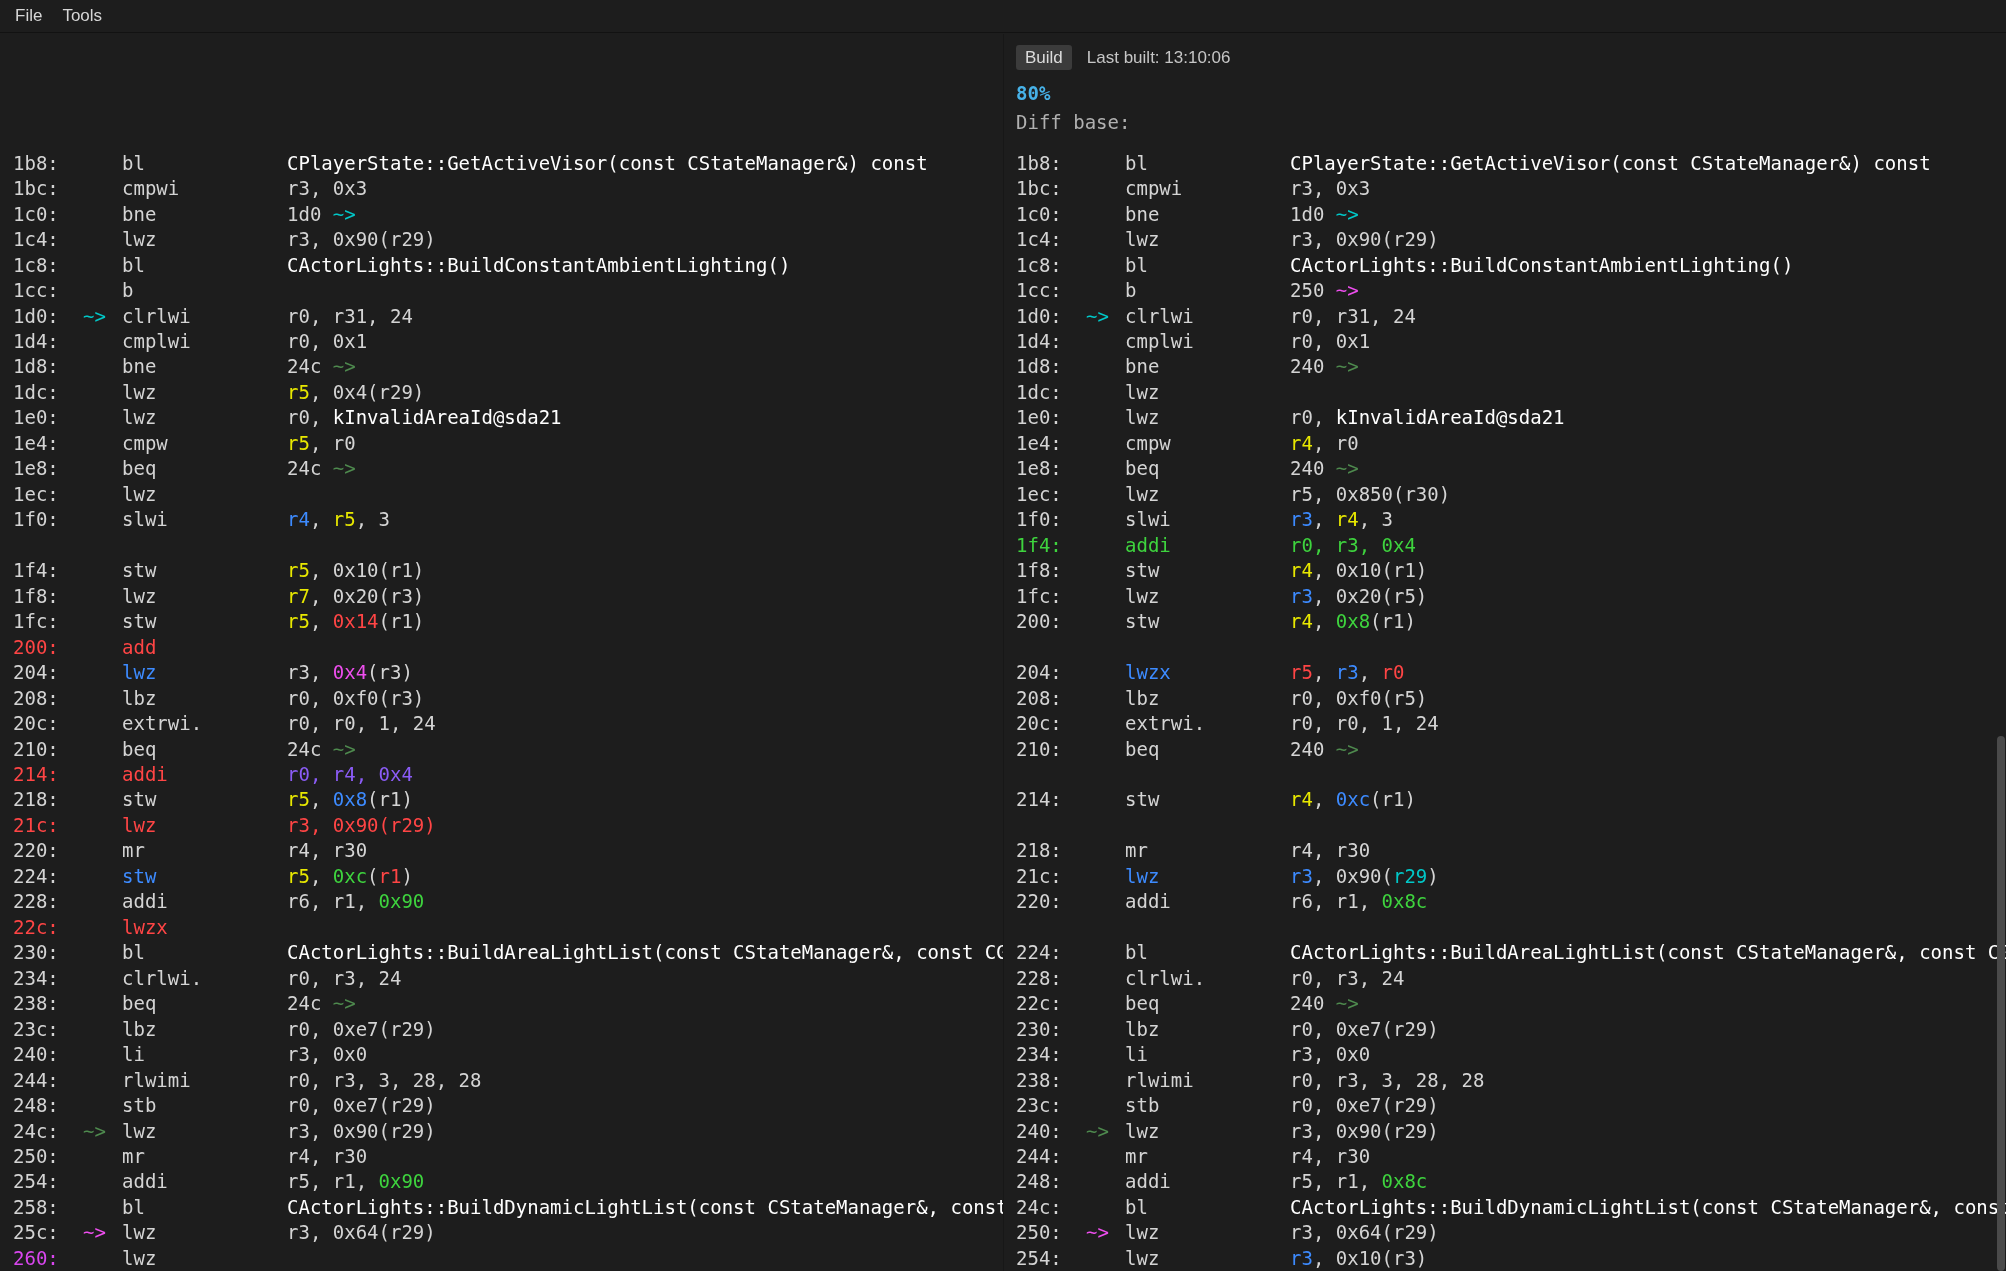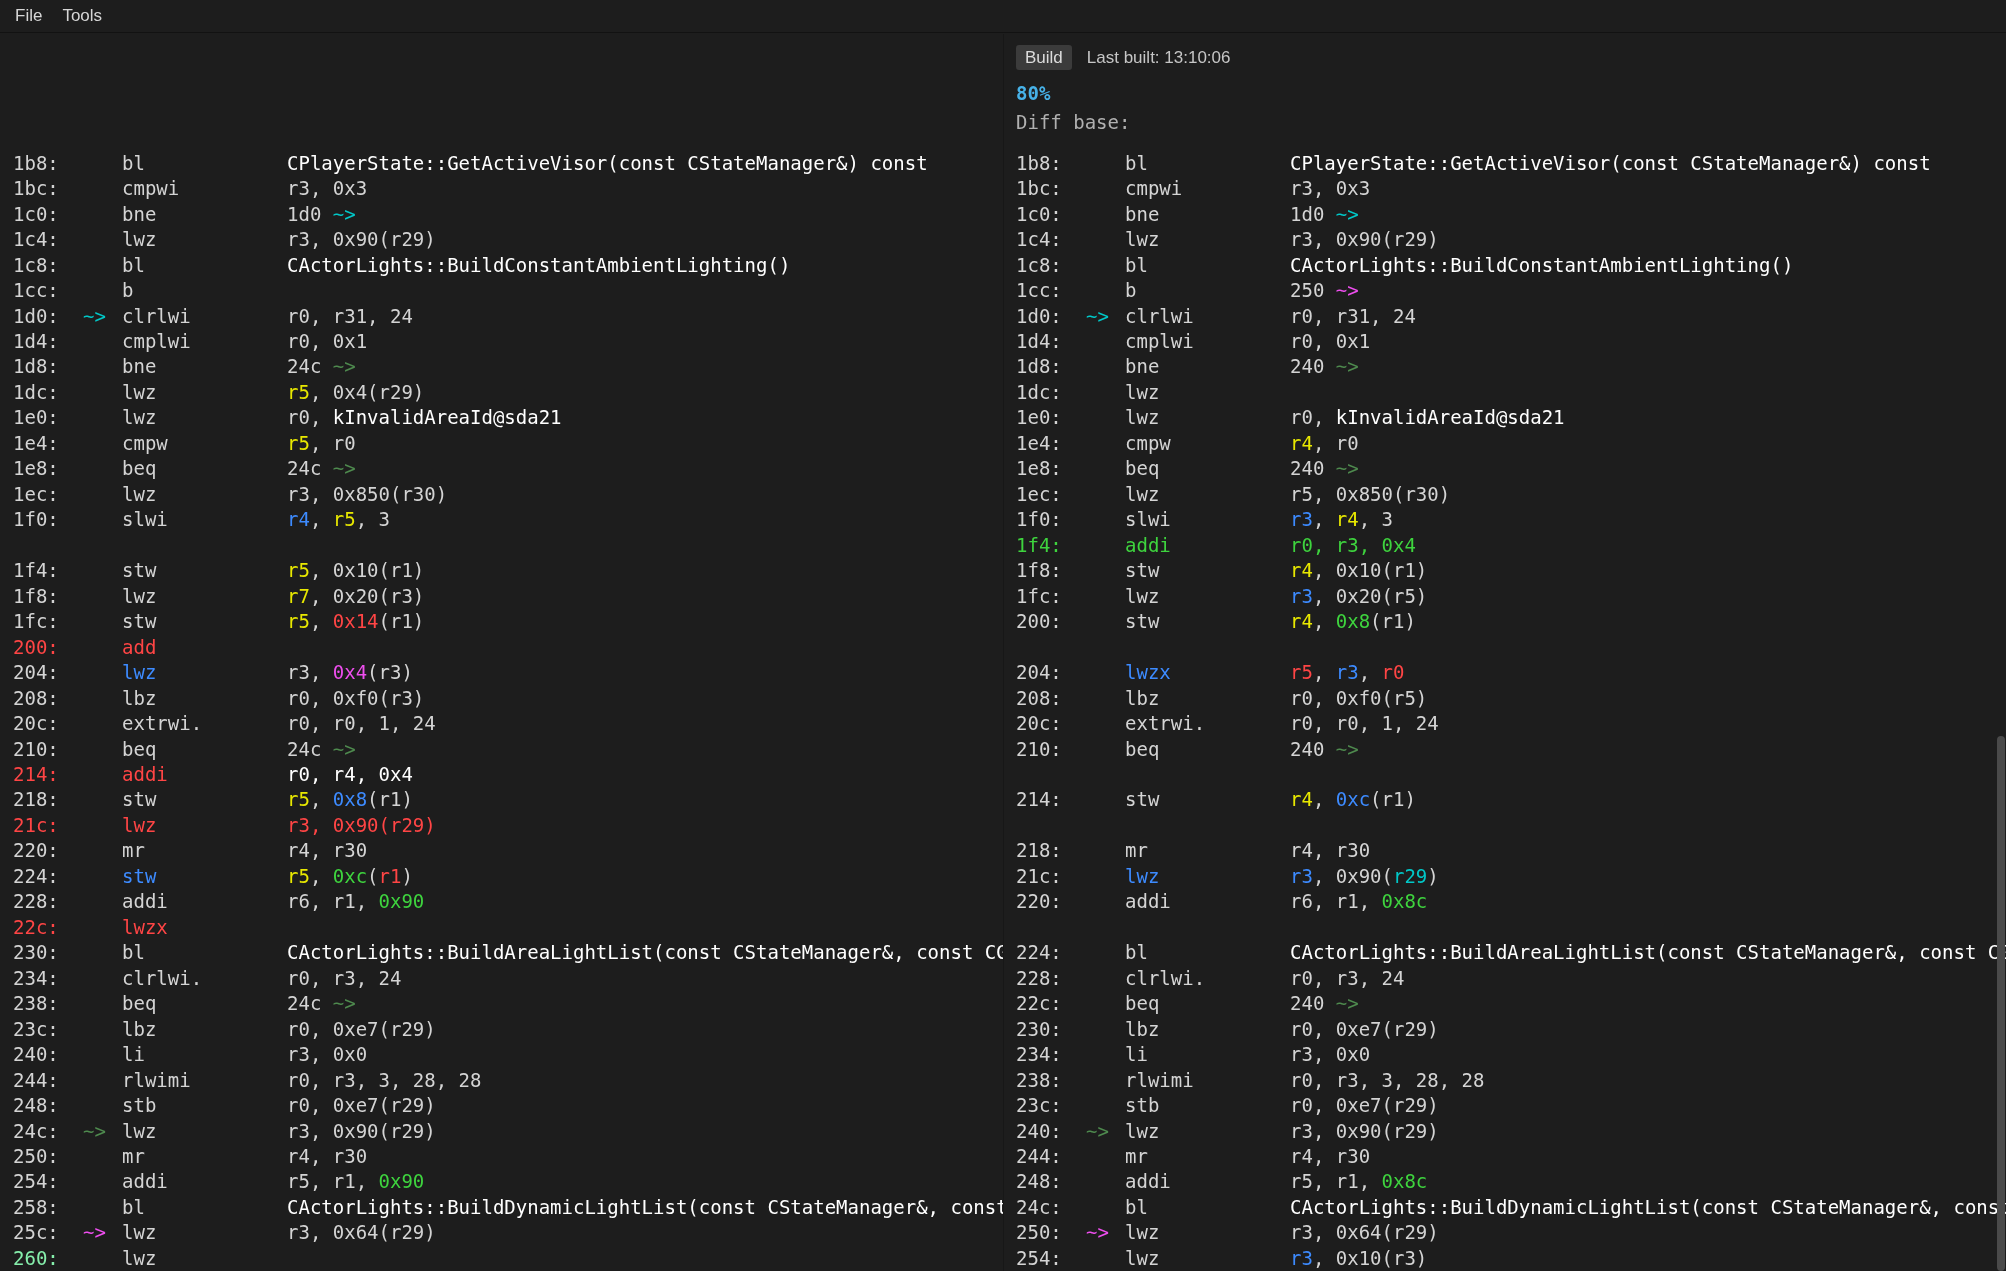--- a/index.html
+++ b/index.html
@@ -65,51 +65,51 @@
       <div class="asm-row"><span class="addr" style="color: rgb(212, 212, 212);">1c4:</span><span class="barrow" style="color: rgb(212, 212, 212);"></span><span class="mnem" style="color: rgb(212, 212, 212);">lwz</span><span class="ops"><span class="" style="color: rgb(212, 212, 212);">r3, 0x90(r29)</span></span></div>
       <div class="asm-row"><span class="addr" style="color: rgb(212, 212, 212);">1c8:</span><span class="barrow" style="color: rgb(212, 212, 212);"></span><span class="mnem" style="color: rgb(212, 212, 212);">bl</span><span class="ops"><span class="" style="color: rgb(255, 255, 255);">CActorLights::BuildConstantAmbientLighting()</span></span></div>
       <div class="asm-row"><span class="addr" style="color: rgb(212, 212, 212);">1cc:</span><span class="barrow" style="color: rgb(212, 212, 212);"></span><span class="mnem" style="color: rgb(212, 212, 212);">b</span></div>
       <div class="asm-row"><span class="addr" style="color: rgb(212, 212, 212);">1d0:</span><span class="barrow" style="color: rgb(0, 200, 200);">~&gt;</span><span class="mnem" style="color: rgb(212, 212, 212);">clrlwi</span><span class="ops"><span class="" style="color: rgb(212, 212, 212);">r0, r31, 24</span></span></div>
       <div class="asm-row"><span class="addr" style="color: rgb(212, 212, 212);">1d4:</span><span class="barrow" style="color: rgb(212, 212, 212);"></span><span class="mnem" style="color: rgb(212, 212, 212);">cmplwi</span><span class="ops"><span class="" style="color: rgb(212, 212, 212);">r0, 0x1</span></span></div>
       <div class="asm-row"><span class="addr" style="color: rgb(212, 212, 212);">1d8:</span><span class="barrow" style="color: rgb(212, 212, 212);"></span><span class="mnem" style="color: rgb(212, 212, 212);">bne</span><span class="ops"><span class="" style="color: rgb(212, 212, 212);">24c </span><span class="" style="color: rgb(78, 138, 78);">~&gt;</span></span></div>
       <div class="asm-row"><span class="addr" style="color: rgb(212, 212, 212);">1dc:</span><span class="barrow" style="color: rgb(212, 212, 212);"></span><span class="mnem" style="color: rgb(212, 212, 212);">lwz</span><span class="ops"><span class="" style="color: rgb(232, 232, 0);">r5</span><span class="" style="color: rgb(212, 212, 212);">, 0x4(r29)</span></span></div>
       <div class="asm-row"><span class="addr" style="color: rgb(212, 212, 212);">1e0:</span><span class="barrow" style="color: rgb(212, 212, 212);"></span><span class="mnem" style="color: rgb(212, 212, 212);">lwz</span><span class="ops"><span class="" style="color: rgb(212, 212, 212);">r0, </span><span class="" style="color: rgb(255, 255, 255);">kInvalidAreaId@sda21</span></span></div>
       <div class="asm-row"><span class="addr" style="color: rgb(212, 212, 212);">1e4:</span><span class="barrow" style="color: rgb(212, 212, 212);"></span><span class="mnem" style="color: rgb(212, 212, 212);">cmpw</span><span class="ops"><span class="" style="color: rgb(232, 232, 0);">r5</span><span class="" style="color: rgb(212, 212, 212);">, r0</span></span></div>
       <div class="asm-row"><span class="addr" style="color: rgb(212, 212, 212);">1e8:</span><span class="barrow" style="color: rgb(212, 212, 212);"></span><span class="mnem" style="color: rgb(212, 212, 212);">beq</span><span class="ops"><span class="" style="color: rgb(212, 212, 212);">24c </span><span class="" style="color: rgb(78, 138, 78);">~&gt;</span></span></div>
-      <div class="asm-row"><span class="addr" style="color: rgb(212, 212, 212);">1ec:</span><span class="barrow" style="color: rgb(212, 212, 212);"></span><span class="mnem" style="color: rgb(212, 212, 212);">lwz</span><span class="ops"><span class="" style="color: rgb(212, 212, 212);">r3, 0x850(r30)</span></span></div>
+      <div class="asm-row"><span class="addr" style="color: rgb(212, 212, 212);">1ec:</span><span class="barrow" style="color: rgb(212, 212, 212);"></span><span class="mnem" style="color: rgb(212, 212, 212);">lwz</span></div>
       <div class="asm-row"><span class="addr" style="color: rgb(212, 212, 212);">1f0:</span><span class="barrow" style="color: rgb(212, 212, 212);"></span><span class="mnem" style="color: rgb(212, 212, 212);">slwi</span><span class="ops"><span class="" style="color: rgb(61, 139, 255);">r4</span><span class="" style="color: rgb(212, 212, 212);">, </span><span class="" style="color: rgb(232, 232, 0);">r5</span><span class="" style="color: rgb(212, 212, 212);">, 3</span></span></div>
       <div class="asm-row"></div>
       <div class="asm-row"><span class="addr" style="color: rgb(212, 212, 212);">1f4:</span><span class="barrow" style="color: rgb(212, 212, 212);"></span><span class="mnem" style="color: rgb(212, 212, 212);">stw</span><span class="ops"><span class="" style="color: rgb(232, 232, 0);">r5</span><span class="" style="color: rgb(212, 212, 212);">, 0x10(r1)</span></span></div>
       <div class="asm-row"><span class="addr" style="color: rgb(212, 212, 212);">1f8:</span><span class="barrow" style="color: rgb(212, 212, 212);"></span><span class="mnem" style="color: rgb(212, 212, 212);">lwz</span><span class="ops"><span class="" style="color: rgb(232, 232, 0);">r7</span><span class="" style="color: rgb(212, 212, 212);">, 0x20(r3)</span></span></div>
       <div class="asm-row"><span class="addr" style="color: rgb(212, 212, 212);">1fc:</span><span class="barrow" style="color: rgb(212, 212, 212);"></span><span class="mnem" style="color: rgb(212, 212, 212);">stw</span><span class="ops"><span class="" style="color: rgb(232, 232, 0);">r5</span><span class="" style="color: rgb(212, 212, 212);">, </span><span class="" style="color: rgb(255, 69, 69);">0x14</span><span class="" style="color: rgb(212, 212, 212);">(r1)</span></span></div>
       <div class="asm-row"><span class="addr" style="color: rgb(255, 69, 69);">200:</span><span class="barrow" style="color: rgb(212, 212, 212);"></span><span class="mnem" style="color: rgb(255, 69, 69);">add</span></div>
       <div class="asm-row"><span class="addr" style="color: rgb(212, 212, 212);">204:</span><span class="barrow" style="color: rgb(212, 212, 212);"></span><span class="mnem" style="color: rgb(61, 139, 255);">lwz</span><span class="ops"><span class="" style="color: rgb(212, 212, 212);">r3, </span><span class="" style="color: rgb(238, 78, 238);">0x4</span><span class="" style="color: rgb(212, 212, 212);">(r3)</span></span></div>
       <div class="asm-row"><span class="addr" style="color: rgb(212, 212, 212);">208:</span><span class="barrow" style="color: rgb(212, 212, 212);"></span><span class="mnem" style="color: rgb(212, 212, 212);">lbz</span><span class="ops"><span class="" style="color: rgb(212, 212, 212);">r0, 0xf0(r3)</span></span></div>
       <div class="asm-row"><span class="addr" style="color: rgb(212, 212, 212);">20c:</span><span class="barrow" style="color: rgb(212, 212, 212);"></span><span class="mnem" style="color: rgb(212, 212, 212);">extrwi.</span><span class="ops"><span class="" style="color: rgb(212, 212, 212);">r0, r0, 1, 24</span></span></div>
       <div class="asm-row"><span class="addr" style="color: rgb(212, 212, 212);">210:</span><span class="barrow" style="color: rgb(212, 212, 212);"></span><span class="mnem" style="color: rgb(212, 212, 212);">beq</span><span class="ops"><span class="" style="color: rgb(212, 212, 212);">24c </span><span class="" style="color: rgb(78, 138, 78);">~&gt;</span></span></div>
-      <div class="asm-row"><span class="addr" style="color: rgb(255, 69, 69);">214:</span><span class="barrow" style="color: rgb(212, 212, 212);"></span><span class="mnem" style="color: rgb(255, 69, 69);">addi</span><span class="ops"><span class="" style="color: #ffffff;">r0, r4, 0x4</span></span></div>
+      <div class="asm-row"><span class="addr" style="color: rgb(255, 69, 69);">214:</span><span class="barrow" style="color: rgb(212, 212, 212);"></span><span class="mnem" style="color: rgb(255, 69, 69);">addi</span><span class="ops"><span class="" style="color: #8b5cf6;">r0, r4, 0x4</span></span></div>
       <div class="asm-row"><span class="addr" style="color: rgb(212, 212, 212);">218:</span><span class="barrow" style="color: rgb(212, 212, 212);"></span><span class="mnem" style="color: rgb(212, 212, 212);">stw</span><span class="ops"><span class="" style="color: rgb(232, 232, 0);">r5</span><span class="" style="color: rgb(212, 212, 212);">, </span><span class="" style="color: rgb(61, 139, 255);">0x8</span><span class="" style="color: rgb(212, 212, 212);">(r1)</span></span></div>
       <div class="asm-row"><span class="addr" style="color: rgb(255, 69, 69);">21c:</span><span class="barrow" style="color: rgb(212, 212, 212);"></span><span class="mnem" style="color: rgb(255, 69, 69);">lwz</span><span class="ops"><span class="" style="color: rgb(255, 69, 69);">r3, 0x90(r29)</span></span></div>
       <div class="asm-row"><span class="addr" style="color: rgb(212, 212, 212);">220:</span><span class="barrow" style="color: rgb(212, 212, 212);"></span><span class="mnem" style="color: rgb(212, 212, 212);">mr</span><span class="ops"><span class="" style="color: rgb(212, 212, 212);">r4, r30</span></span></div>
       <div class="asm-row"><span class="addr" style="color: rgb(212, 212, 212);">224:</span><span class="barrow" style="color: rgb(212, 212, 212);"></span><span class="mnem" style="color: rgb(61, 139, 255);">stw</span><span class="ops"><span class="" style="color: rgb(232, 232, 0);">r5</span><span class="" style="color: rgb(212, 212, 212);">, </span><span class="" style="color: rgb(62, 212, 62);">0xc</span><span class="" style="color: rgb(212, 212, 212);">(</span><span class="" style="color: rgb(255, 69, 69);">r1</span><span class="" style="color: rgb(212, 212, 212);">)</span></span></div>
       <div class="asm-row"><span class="addr" style="color: rgb(212, 212, 212);">228:</span><span class="barrow" style="color: rgb(212, 212, 212);"></span><span class="mnem" style="color: rgb(212, 212, 212);">addi</span><span class="ops"><span class="" style="color: rgb(212, 212, 212);">r6, r1, </span><span class="" style="color: rgb(62, 212, 62);">0x90</span></span></div>
       <div class="asm-row"><span class="addr" style="color: rgb(255, 69, 69);">22c:</span><span class="barrow" style="color: rgb(212, 212, 212);"></span><span class="mnem" style="color: rgb(255, 69, 69);">lwzx</span></div>
       <div class="asm-row"><span class="addr" style="color: rgb(212, 212, 212);">230:</span><span class="barrow" style="color: rgb(212, 212, 212);"></span><span class="mnem" style="color: rgb(212, 212, 212);">bl</span><span class="ops"><span class="" style="color: rgb(255, 255, 255);">CActorLights::BuildAreaLightList(const CStateManager&amp;, const CGameArea&amp;, const CAABox&amp;)</span></span></div>
       <div class="asm-row"><span class="addr" style="color: rgb(212, 212, 212);">234:</span><span class="barrow" style="color: rgb(212, 212, 212);"></span><span class="mnem" style="color: rgb(212, 212, 212);">clrlwi.</span><span class="ops"><span class="" style="color: rgb(212, 212, 212);">r0, r3, 24</span></span></div>
       <div class="asm-row"><span class="addr" style="color: rgb(212, 212, 212);">238:</span><span class="barrow" style="color: rgb(212, 212, 212);"></span><span class="mnem" style="color: rgb(212, 212, 212);">beq</span><span class="ops"><span class="" style="color: rgb(212, 212, 212);">24c </span><span class="" style="color: rgb(78, 138, 78);">~&gt;</span></span></div>
       <div class="asm-row"><span class="addr" style="color: rgb(212, 212, 212);">23c:</span><span class="barrow" style="color: rgb(212, 212, 212);"></span><span class="mnem" style="color: rgb(212, 212, 212);">lbz</span><span class="ops"><span class="" style="color: rgb(212, 212, 212);">r0, 0xe7(r29)</span></span></div>
       <div class="asm-row"><span class="addr" style="color: rgb(212, 212, 212);">240:</span><span class="barrow" style="color: rgb(212, 212, 212);"></span><span class="mnem" style="color: rgb(212, 212, 212);">li</span><span class="ops"><span class="" style="color: rgb(212, 212, 212);">r3, 0x0</span></span></div>
       <div class="asm-row"><span class="addr" style="color: rgb(212, 212, 212);">244:</span><span class="barrow" style="color: rgb(212, 212, 212);"></span><span class="mnem" style="color: rgb(212, 212, 212);">rlwimi</span><span class="ops"><span class="" style="color: rgb(212, 212, 212);">r0, r3, 3, 28, 28</span></span></div>
       <div class="asm-row"><span class="addr" style="color: rgb(212, 212, 212);">248:</span><span class="barrow" style="color: rgb(212, 212, 212);"></span><span class="mnem" style="color: rgb(212, 212, 212);">stb</span><span class="ops"><span class="" style="color: rgb(212, 212, 212);">r0, 0xe7(r29)</span></span></div>
       <div class="asm-row"><span class="addr" style="color: rgb(212, 212, 212);">24c:</span><span class="barrow" style="color: rgb(78, 138, 78);">~&gt;</span><span class="mnem" style="color: rgb(212, 212, 212);">lwz</span><span class="ops"><span class="" style="color: rgb(212, 212, 212);">r3, 0x90(r29)</span></span></div>
       <div class="asm-row"><span class="addr" style="color: rgb(212, 212, 212);">250:</span><span class="barrow" style="color: rgb(212, 212, 212);"></span><span class="mnem" style="color: rgb(212, 212, 212);">mr</span><span class="ops"><span class="" style="color: rgb(212, 212, 212);">r4, r30</span></span></div>
       <div class="asm-row"><span class="addr" style="color: rgb(212, 212, 212);">254:</span><span class="barrow" style="color: rgb(212, 212, 212);"></span><span class="mnem" style="color: rgb(212, 212, 212);">addi</span><span class="ops"><span class="" style="color: rgb(212, 212, 212);">r5, r1, </span><span class="" style="color: rgb(62, 212, 62);">0x90</span></span></div>
       <div class="asm-row"><span class="addr" style="color: rgb(212, 212, 212);">258:</span><span class="barrow" style="color: rgb(212, 212, 212);"></span><span class="mnem" style="color: rgb(212, 212, 212);">bl</span><span class="ops"><span class="" style="color: rgb(255, 255, 255);">CActorLights::BuildDynamicLightList(const CStateManager&amp;, const CAABox&amp;)</span></span></div>
       <div class="asm-row"><span class="addr" style="color: rgb(212, 212, 212);">25c:</span><span class="barrow" style="color: rgb(238, 78, 238);">~&gt;</span><span class="mnem" style="color: rgb(212, 212, 212);">lwz</span><span class="ops"><span class="" style="color: rgb(212, 212, 212);">r3, 0x64(r29)</span></span></div>
-      <div class="asm-row"><span class="addr" style="color: #86efac;">260:</span><span class="barrow" style="color: rgb(212, 212, 212);"></span><span class="mnem" style="color: rgb(212, 212, 212);">lwz</span></div>
+      <div class="asm-row"><span class="addr" style="color: #d946ef;">260:</span><span class="barrow" style="color: rgb(212, 212, 212);"></span><span class="mnem" style="color: rgb(212, 212, 212);">lwz</span></div>
     </div>
 </div>
 
 <div class="pane right">
   <div class="pane-header">
     <div class="hdr-line1">
       <span class="btn">Build</span>
       <span class="last-built">Last built: 13:10:06</span>
     </div>
     <div class="hdr-symbol" id="match-percent" style="color: rgb(71, 178, 232);">80%</div>

